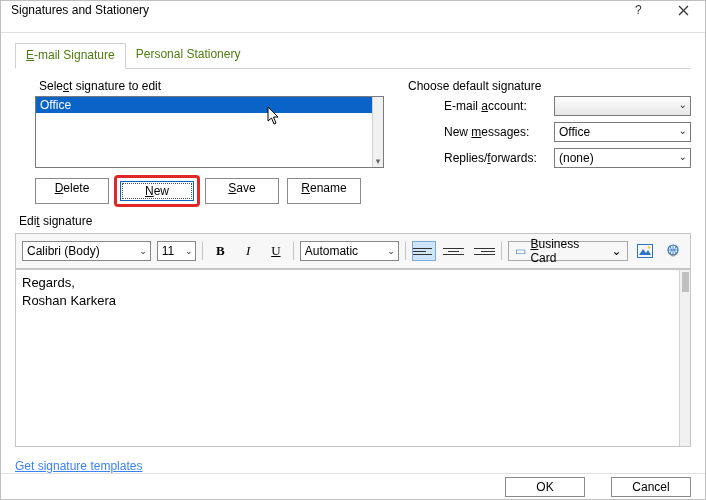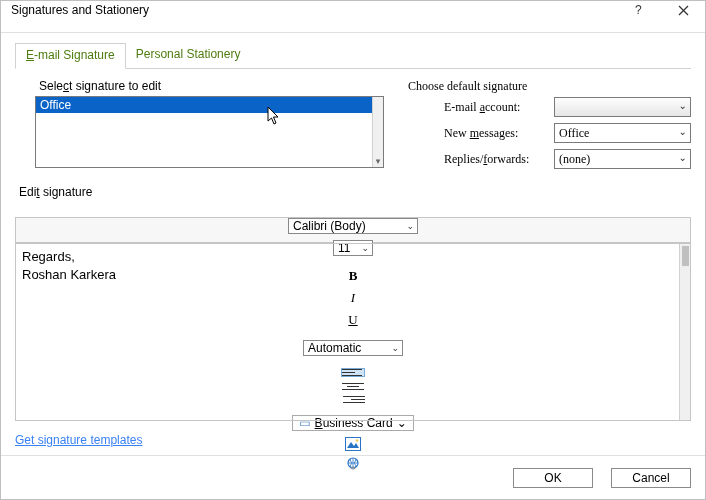--- a/index.html
+++ b/index.html
@@ -105,21 +105,21 @@
     border:3px solid #e12828;
     border-radius:4px;
     padding:3px;
     margin:-3px;
   }
   .highlight-box .btn {
     outline:1px dotted #555;
     outline-offset:-3px;
     border:1px solid #0a63c7;
   }
-  .defaults { flex:1;font-family:Liberation Serif, serif; }
+  .defaults { flex:1; }
   .def-row {
     display:flex; align-items:center;
     margin-bottom:6px;
     margin-left:40px;
   }
   .def-row label {
     width:110px; font-size:12px;
   }
   .def-row label .und { text-decoration: underline; }
   .combo {
@@ -134,25 +134,24 @@
   }
   .combo.empty { background:linear-gradient(#fdfdfd,#e7e7e7); }
   .combo .chev {
     position:absolute; right:3px; top:2px;
     color:#333; font-size:10px;
   }
   .edit-label { margin-top:10px; display:block; font-size:12px; margin-left:4px; }
   .toolbar {
     border:1px solid #c5c5c5;
     background:#f7f7f7;
-    height:26px;
+    height:36px;
     display:flex; align-items:center;
     gap:6px; padding:0 6px;
-    margin-top:18px;
-    flex-direction:column;
+    margin-top:5px;
   }
   .toolbar .sep { width:1px; height:18px; background:#c5c5c5; }
   .font-combo {
     border:1px solid #888; height:20px;
     display:flex; align-items:center; padding:0 4px;
     font-size:12px; background:#fff; position:relative;
   }
   .font-combo.small { width:40px; }
   .font-combo.big { width:130px; }
   .font-combo.mid { width:100px;text-align:right; }
@@ -212,21 +211,21 @@
     color:#3b82f6;
     text-decoration:underline;
     font-size:12px;
   }
   .footer {
     height:44px;
     border-top:1px solid #e0e0e0;
     display:flex; justify-content:flex-end;
     align-items:center;
     padding:0 14px;
-    gap:18px;
+    gap:26px;
   }
   .footer .btn { width:80px; }
   .cursor {
     position:absolute;
     left:267px; top:106px;
     pointer-events:none;
   }
 </style>
 </head>
 <body>
@@ -254,20 +253,28 @@
     </div>
 
     <div class="row-top">
       <div class="sig-select">
         <span class="section-label">Sele<span style="text-decoration:underline">c</span>t signature to edit</span>
         <div class="listbox">
           <div class="list-item selected">Office</div>
           <div class="list-scroll">
             <div class="tri">▾</div>
           </div>
+        </div>
+        <div class="sig-buttons">
+          <div class="btn"><span class="und">D</span>elete</div>
+          <div class="highlight-box">
+            <div class="btn"><span class="und">N</span>ew</div>
+          </div>
+          <div class="btn"><span class="und">S</span>ave</div>
+          <div class="btn"><span class="und">R</span>ename</div>
         </div>
       </div>
 
       <div class="defaults">
         <span class="section-label">Choose default signature</span>
         <div class="def-row">
           <label>E-mail <span class="und">a</span>ccount:</label>
           <div class="combo empty">
             <span></span>
             <span class="chev">⌄</span>

